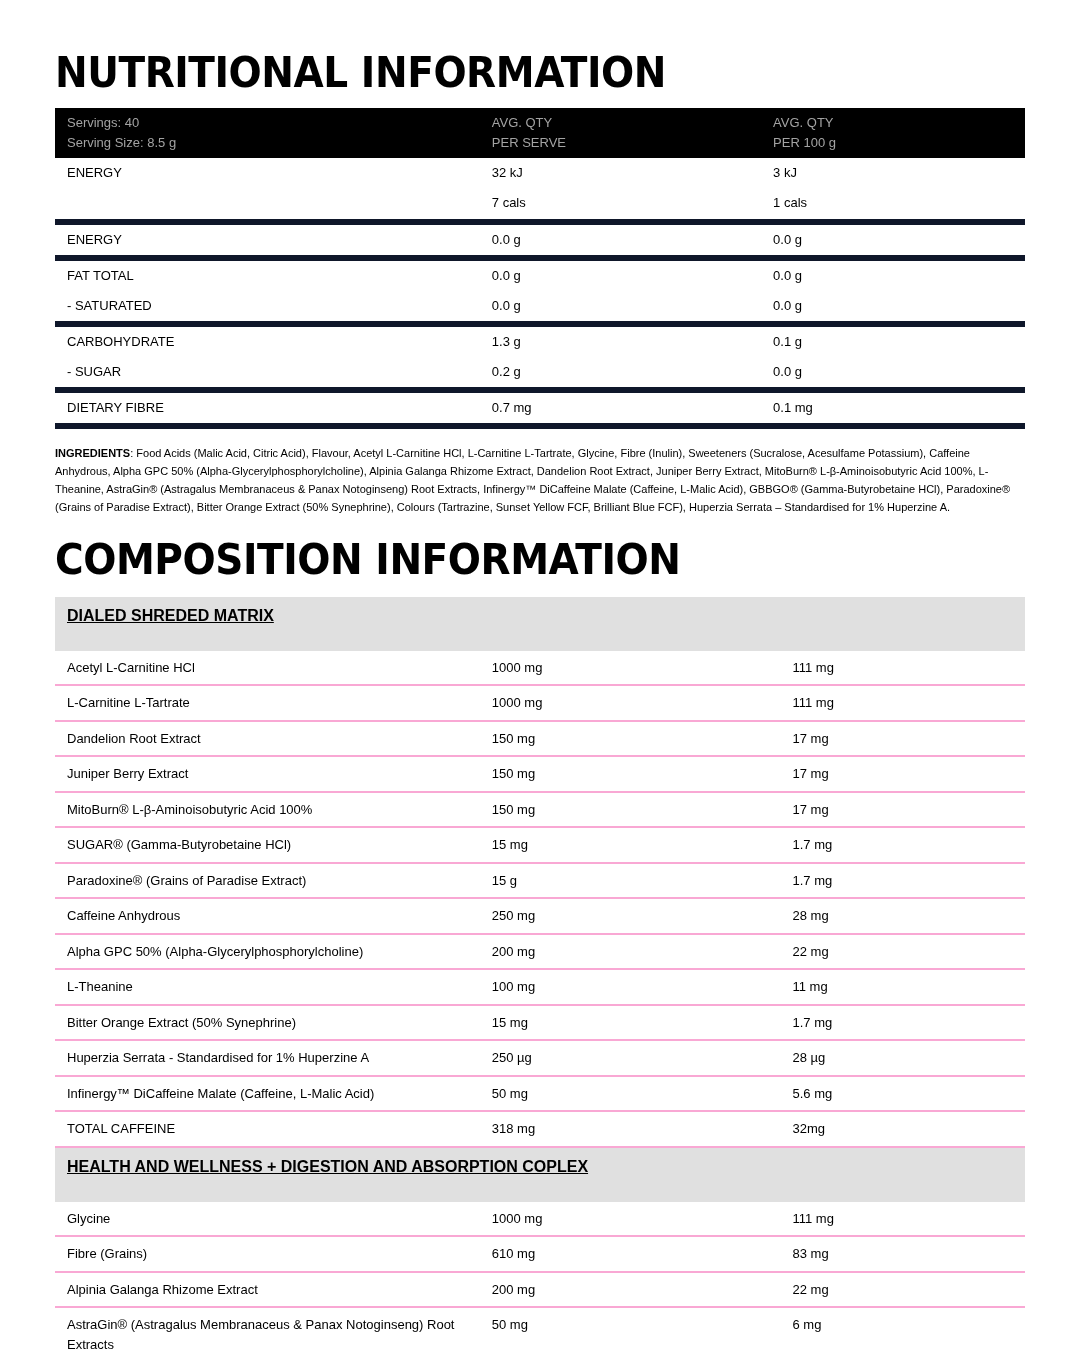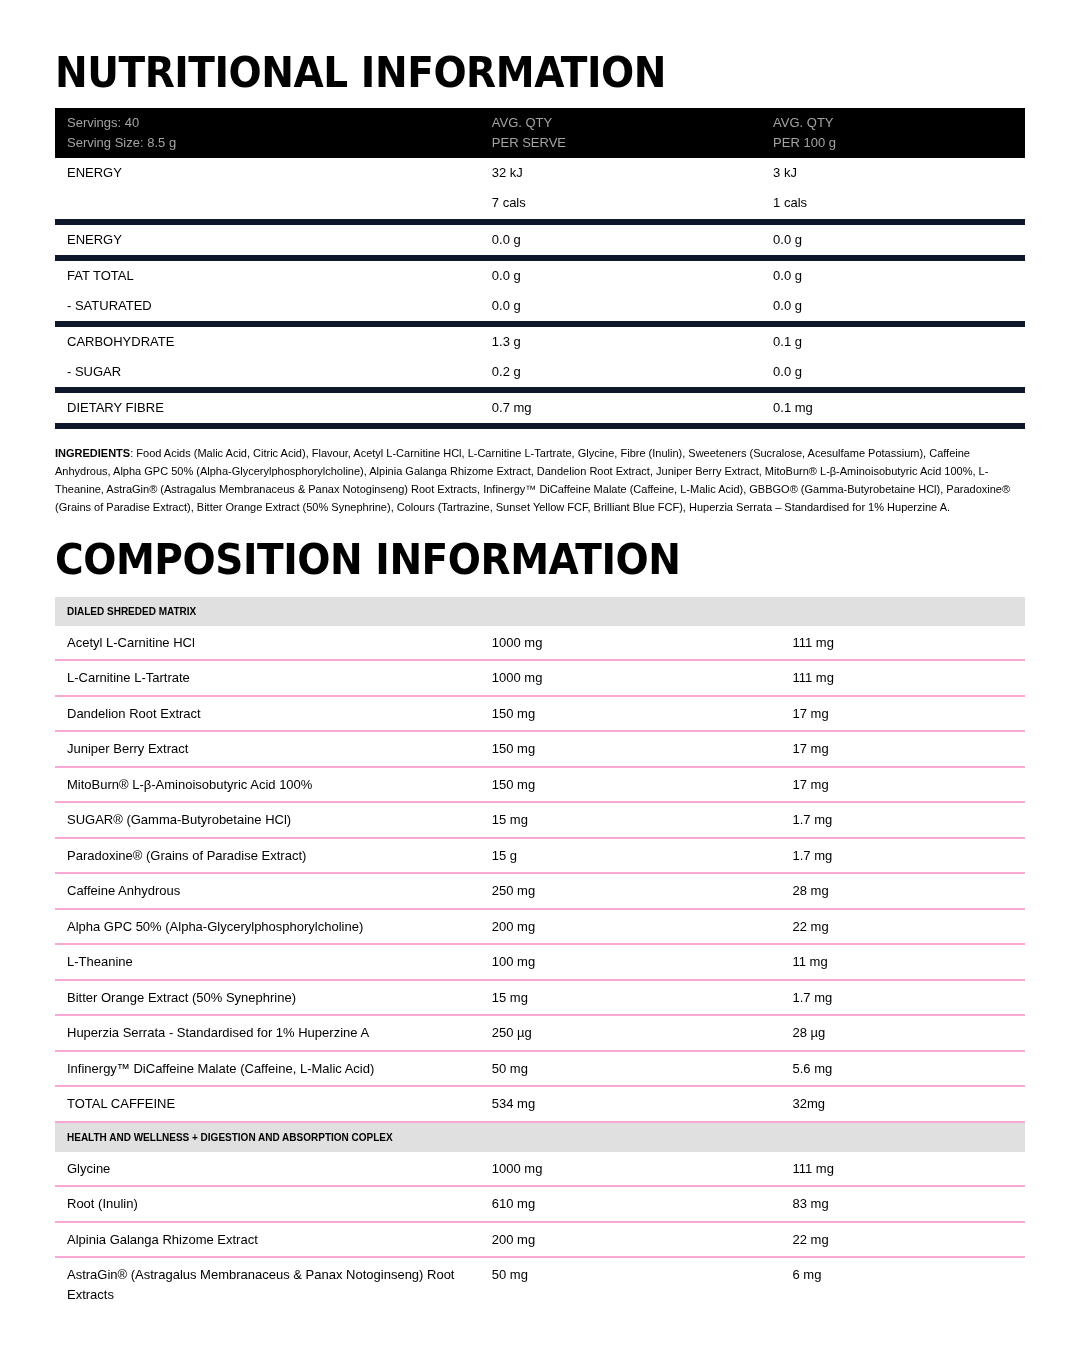--- a/index.html
+++ b/index.html
@@ -99,22 +99,23 @@
     vertical-align: top;
     border-bottom: 2px solid #f9a8d4;
     line-height: 1.5;
   }
   .comp-table td.c1 { padding-left: 12px; }
   .comp-table tr.section td {
     background: #e0e0e0;
     font-weight: bold;
     border-bottom: none;
     padding-top: 7px;
-    padding-bottom: 7px;
-    font-size: 10px;
+    padding-bottom: 23px;
+    font-size: 16px;
+    text-decoration: underline;
   }
   .comp-table tr.last-row td { border-bottom: none; }
 </style>
 </head>
 <body>
 
 <div class="page">
 
   <h1 class="big-heading">NUTRITIONAL INFORMATION</h1>
 
@@ -265,34 +266,34 @@
         <td class="c2">250 µg</td>
         <td class="c3">28 µg</td>
       </tr>
       <tr>
         <td class="c1">Infinergy™ DiCaffeine Malate (Caffeine, L-Malic Acid)</td>
         <td class="c2">50 mg</td>
         <td class="c3">5.6 mg</td>
       </tr>
       <tr>
         <td class="c1">TOTAL CAFFEINE</td>
-        <td class="c2">534 mg</td>
+        <td class="c2">318 mg</td>
         <td class="c3">32mg</td>
       </tr>
 
       <tr class="section">
         <td class="c1" colspan="3">HEALTH AND WELLNESS + DIGESTION AND ABSORPTION COPLEX</td>
       </tr>
       <tr>
         <td class="c1">Glycine</td>
         <td class="c2">1000 mg</td>
         <td class="c3">111 mg</td>
       </tr>
       <tr>
-        <td class="c1">Root (Inulin)</td>
+        <td class="c1">Fibre (Grains)</td>
         <td class="c2">610 mg</td>
         <td class="c3">83 mg</td>
       </tr>
       <tr>
         <td class="c1">Alpinia Galanga Rhizome Extract</td>
         <td class="c2">200 mg</td>
         <td class="c3">22 mg</td>
       </tr>
       <tr class="last-row">
         <td class="c1">AstraGin® (Astragalus Membranaceus &amp; Panax Notoginseng) Root Extracts</td>

